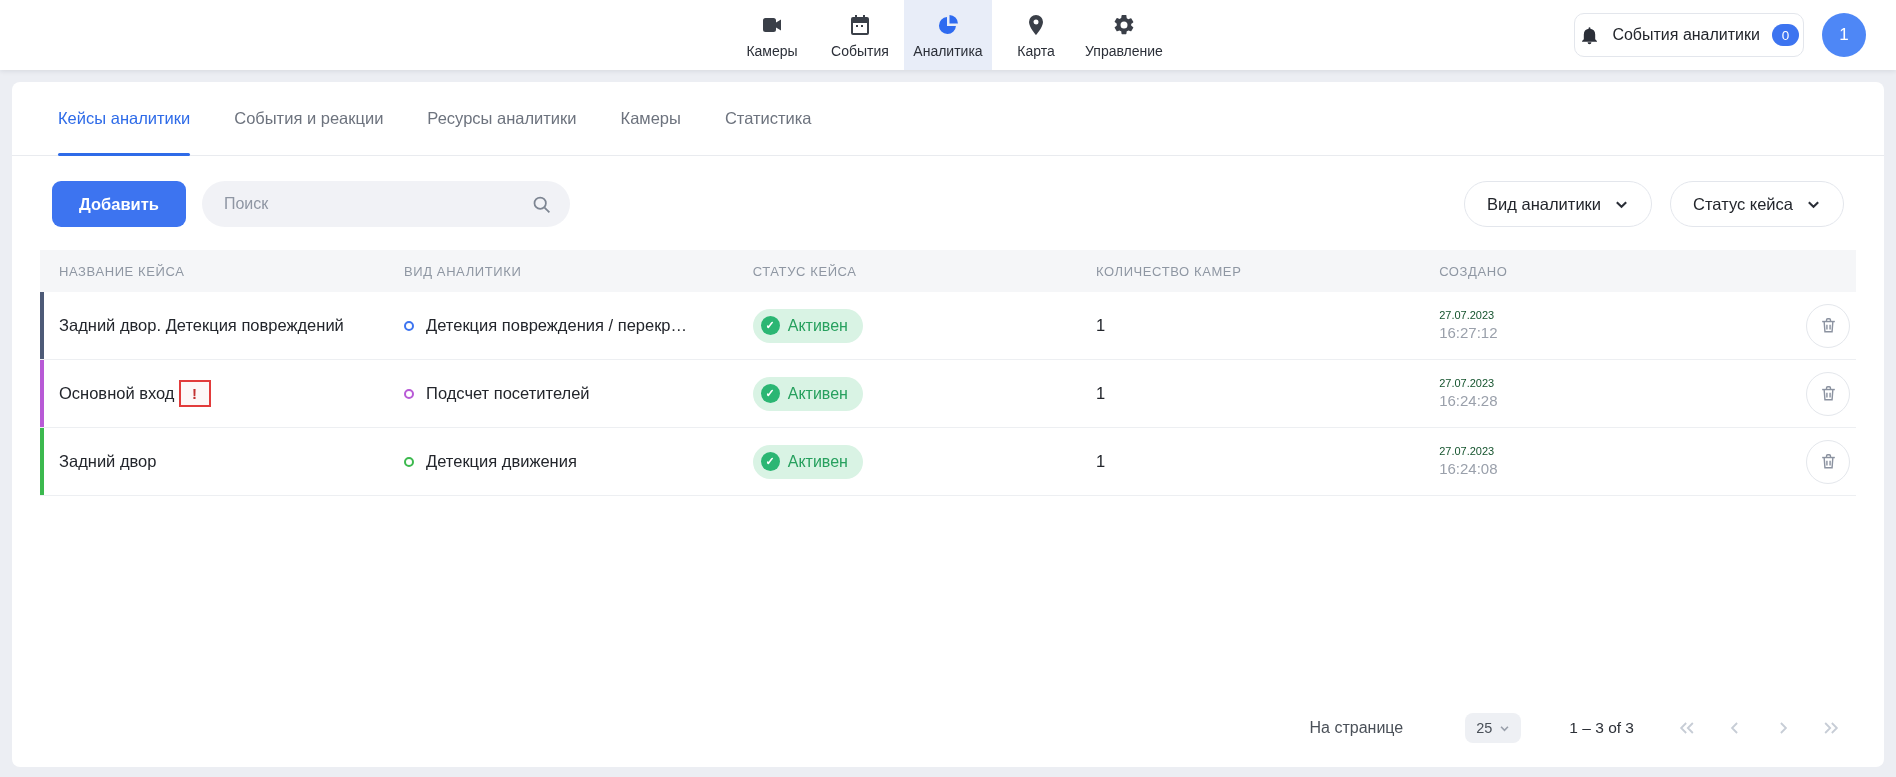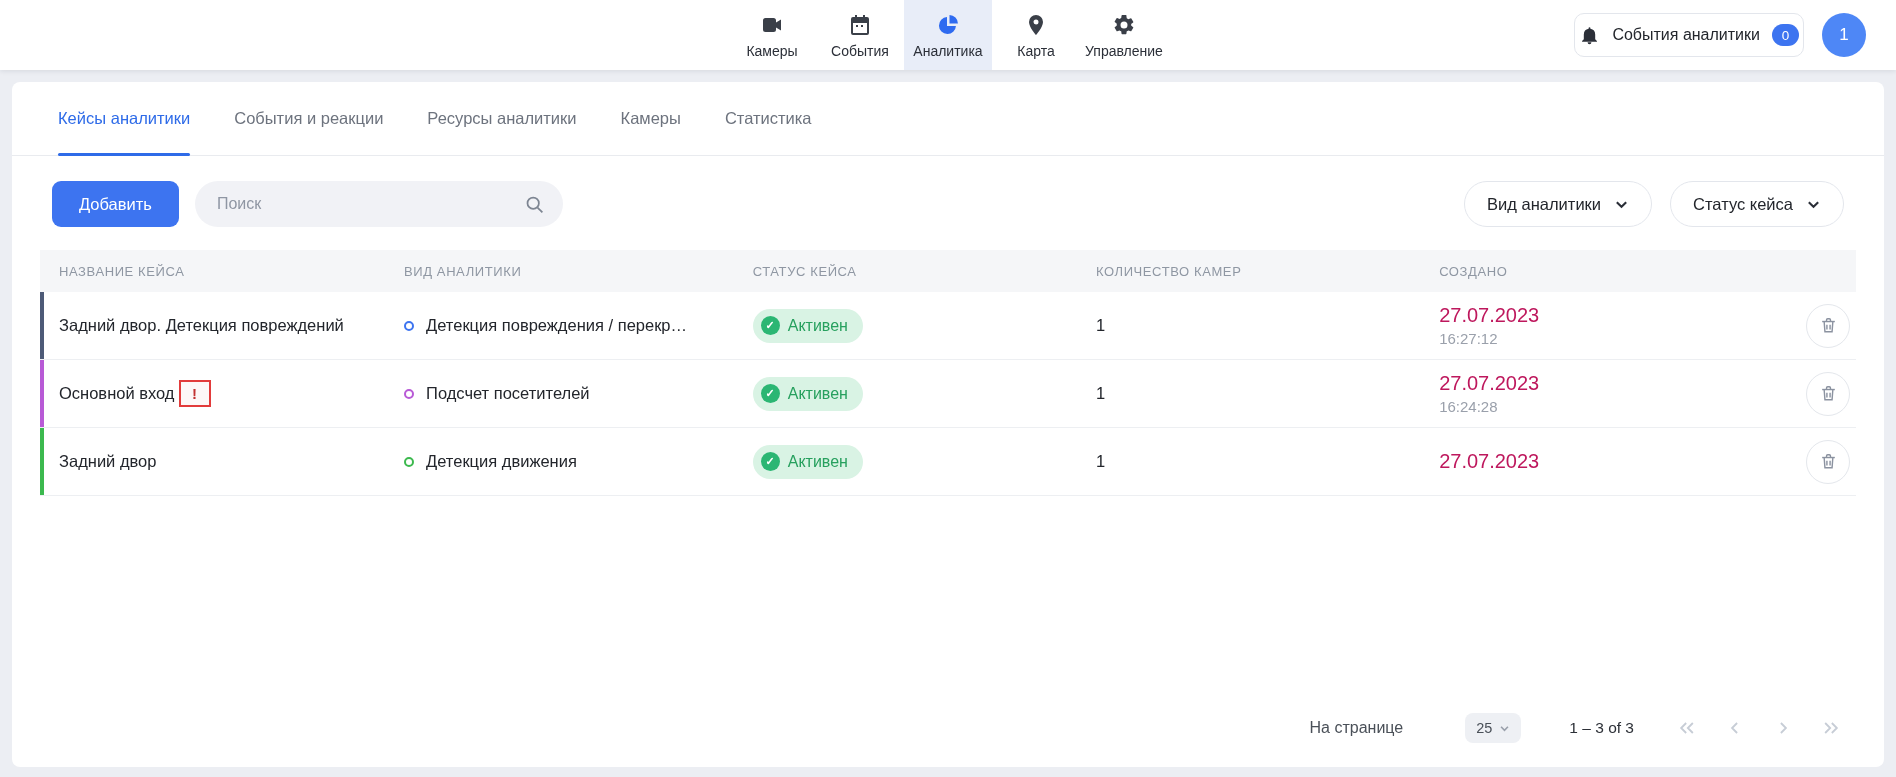--- a/index.html
+++ b/index.html
@@ -66,21 +66,21 @@
   .tab.active { color:#2e6be8; }
   .tab.active .tab-underline {
     position:absolute; left:0; right:0; bottom:-1px; height:3px;
     background:#2e6be8; border-radius:2px;
   }
 
   
   .toolbar { display:flex; align-items:center; gap:16px; padding:25px 40px 23px 40px; flex:none; }
   .btn-add {
     height:46px; padding:0 27px; border:none; border-radius:9px; background:#3d74f0;
-    color:#fff; font-size:16.5px; font-family:inherit; cursor:pointer;
+    color:#fff; font-size:16.5px; font-family:inherit; cursor:pointer;font-weight:bold;
   }
   .search {
     width:368px; height:46px; background:#f1f2f6; border-radius:23px;
     display:flex; align-items:center; padding:0 18px 0 22px; 
   }
   .search input {
     flex:1; border:none; outline:none; background:transparent;
     font-size:16px; font-family:inherit; color:#23262c;
   }
   .search input::placeholder { color:#8f96a3; }
@@ -121,21 +121,21 @@
   .cell-type .tt { white-space:nowrap; overflow:hidden; text-overflow:ellipsis; }
   .badge {
     display:inline-flex; align-items:center; gap:8px; height:34px; border-radius:17px;
     background:#d9f3e4; padding:0 15px 0 8px;
   }
   .badge .chk {
     width:19px; height:19px; border-radius:50%; background:#2bb673; color:#fff;
     display:flex; align-items:center; justify-content:center; font-size:11px; font-weight:bold;
   }
   .badge .btxt { color:#27a05e; font-size:16px; }
-  .cell-created .d { font-size:20px; color:#be185d; line-height:1.35; }
+  .cell-created .d { font-size:11px; color:#14532d; line-height:1.35; }
   .cell-created .t { font-size:15px; color:#9aa0ab; line-height:1.35; }
   .cell-actions { display:flex; justify-content:flex-end; padding-right:6px; }
   .trash-btn {
     width:44px; height:44px; border-radius:50%; border:1px solid #e4e7ec; background:#fff;
     display:flex; align-items:center; justify-content:center; cursor:pointer;
   }
   .trash-btn svg { width:19px; height:19px; stroke:#8b92a0; fill:none; stroke-width:1.8; }
 
   
   .card-footer {
@@ -350,20 +350,21 @@
       </div>
       <div class="cell">
         <span class="badge">
           <span class="chk">✓</span>
           <span class="btxt">Активен</span>
         </span>
       </div>
       <div class="cell">1</div>
       <div class="cell cell-created">
         <div class="d">27.07.2023</div>
+        <div class="t">16:24:08</div>
       </div>
       <div class="cell cell-actions">
         <button class="trash-btn">
           <svg viewBox="0 0 24 24">
               <path d="M4 7h16"></path>
               <path d="M9.5 7V5a1.5 1.5 0 0 1 1.5-1.5h2A1.5 1.5 0 0 1 14.5 5v2"></path>
               <path d="M6.5 7l1 13h9l1-13"></path>
               <path d="M10 11v6M14 11v6"></path>
             </svg>
         </button>

